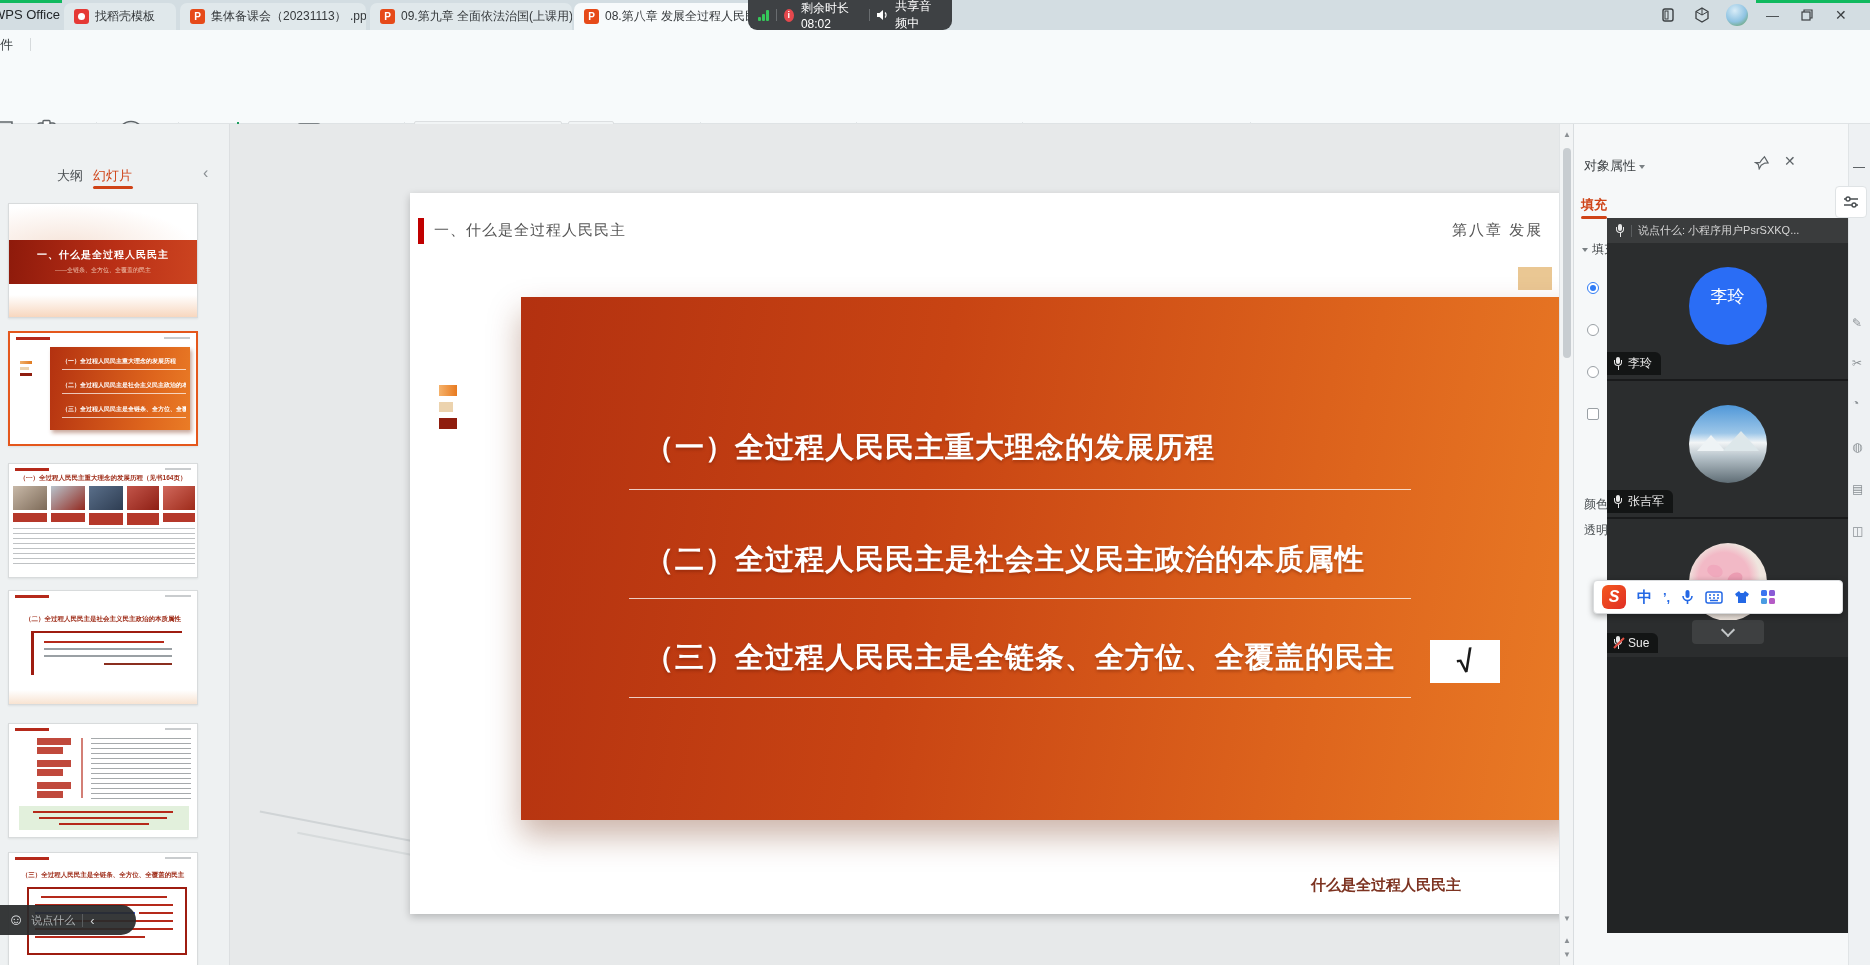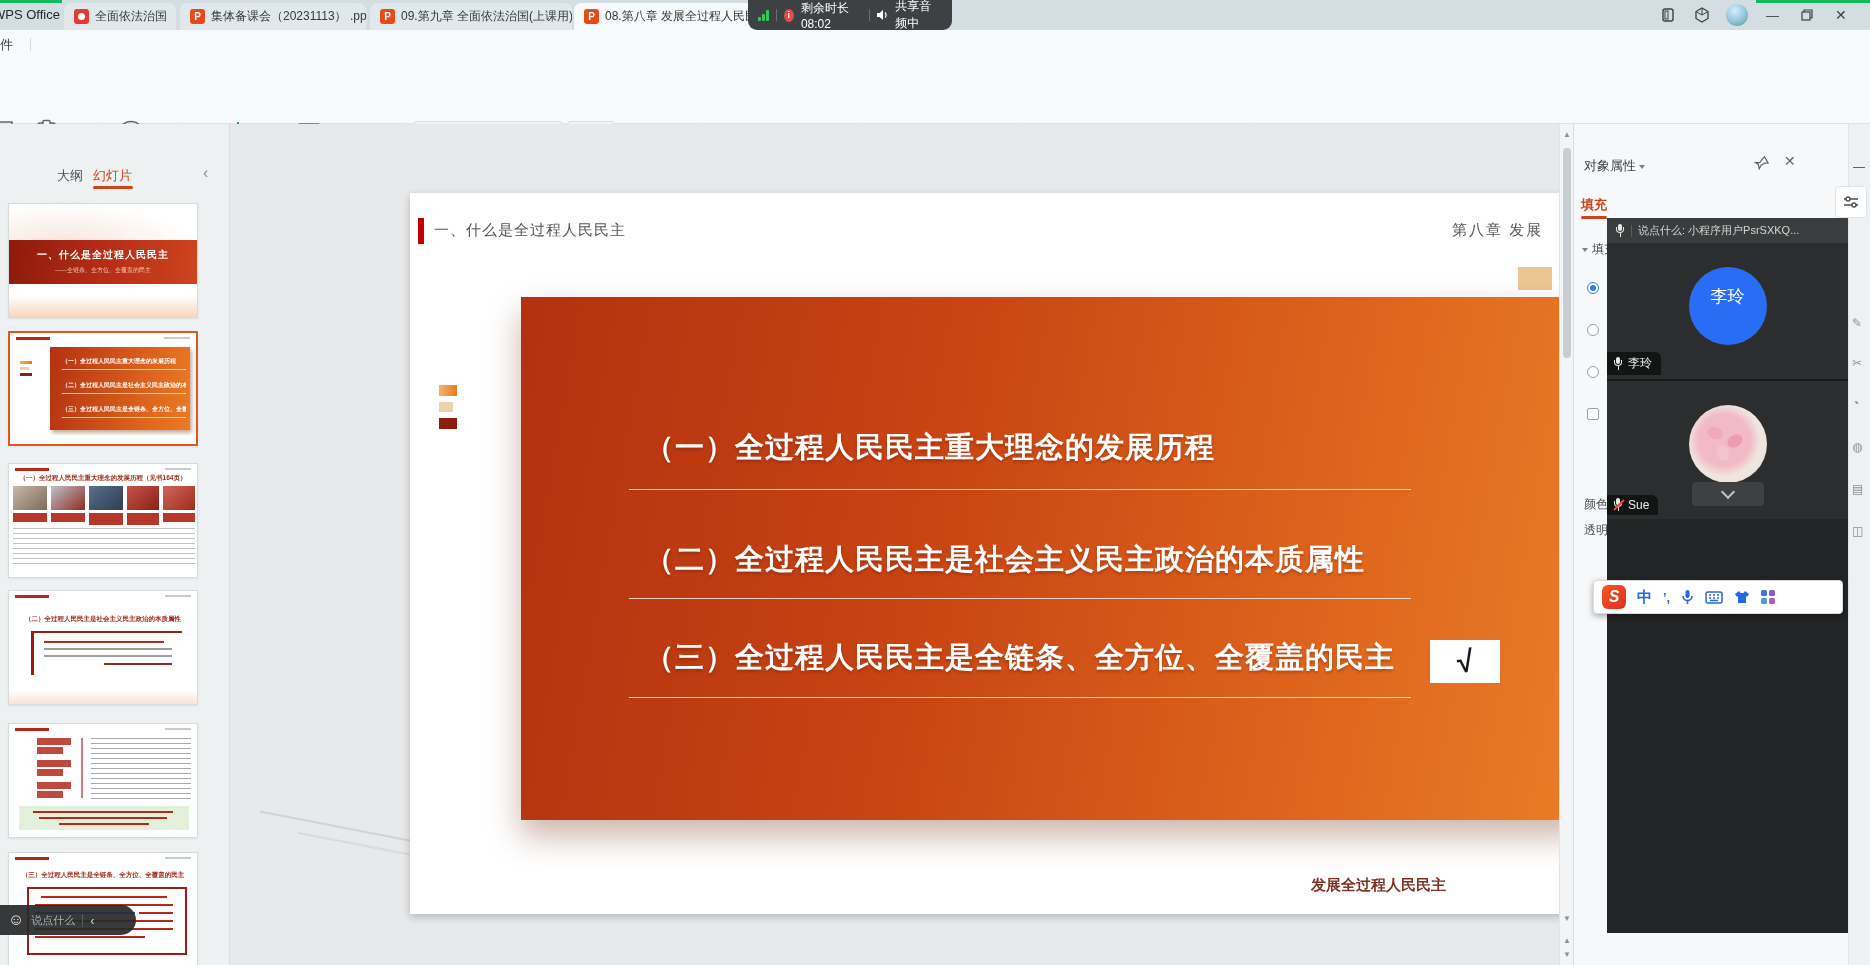--- a/index.html
+++ b/index.html
@@ -99,21 +99,21 @@
 <body>
 
 <div id="screen">
 
   <div class="abs tbar">
     <div class="gstrip" style="left:0;width:62px;"></div>
     <div class="gstrip" style="left:1756px;width:114px;"></div>
     <div class="applabel">WPS Office</div>
     <div class="ttab" style="left:64px;width:112px;">
       <span class="docericon"></span>
-      <span>全面依法治国</span>
+      <span>找稻壳模板</span>
     </div>
     <div class="ttab" style="left:180px;width:186px;">
       <span class="ppticon">P</span>
       <span>集体备课会（20231113） .ppt</span>
     </div>
     <div class="ttab" style="left:370px;width:202px;">
       <span class="ppticon">P</span>
       <span>09.第九章 全面依法治国(上课用) .pp</span>
     </div>
     <div class="ttab active" style="left:574px;width:296px;">
@@ -509,21 +509,21 @@
         <div class="oitem" style="top:131px;">（一）全过程人民民主重大理念的发展历程</div>
         <div class="oline" style="top:192px;"></div>
         <div class="oitem" style="top:243px;">（二）全过程人民民主是社会主义民主政治的本质属性</div>
         <div class="oline" style="top:301px;"></div>
         <div class="oitem" style="top:341px;">（三）全过程人民民主是全链条、全方位、全覆盖的民主</div>
         <div class="oline" style="top:400px;"></div>
         <div style="position:absolute;left:909px;top:343px;width:70px;height:43px;background:#fff;display:flex;align-items:center;justify-content:center;">
           <span style="font-size:30px;font-weight:bold;color:#1a1a1a;transform:rotate(-8deg);">√</span>
         </div>
       </div>
-      <div style="position:absolute;left:901px;top:683px;font-size:15px;font-weight:bold;color:#7d3321;white-space:nowrap;">发展全过程人民民主</div>
+      <div style="position:absolute;left:901px;top:683px;font-size:15px;font-weight:bold;color:#7d3321;white-space:nowrap;">什么是全过程人民民主</div>
     </div>
   </div>
 
   <div class="abs vscroll">
     <span class="varr" style="top:6px;">▲</span>
     <span style="position:absolute;left:3px;top:24px;width:8px;height:210px;background:#c8cdd1;border-radius:4px;"></span>
     <span class="varr" style="top:790px;">▼</span>
     <span class="varr" style="top:812px;">▲</span>
     <span class="varr" style="top:826px;">▼</span>
   </div>
@@ -584,20 +584,34 @@
       <div class="badge">
         <span class="micw">
             <i></i>
             <u></u>
             <s></s>
           </span>
         <span>李玲</span>
       </div>
     </div>
 
+    <div class="tile">
+      <div class="ava" style="background:linear-gradient(180deg,#4f97d8 0%,#9cc6e8 36%,#f2f5f6 48%,#b8c4cb 66%,#5f6d75 100%);">
+        <span style="position:absolute;left:8px;top:30px;width:0;height:0;border-left:14px solid transparent;border-right:14px solid transparent;border-bottom:16px solid #eef3f5;"></span>
+        <span style="position:absolute;left:34px;top:26px;width:0;height:0;border-left:18px solid transparent;border-right:18px solid transparent;border-bottom:20px solid #dde7ea;"></span>
+      </div>
+      <div class="badge">
+        <span class="micw">
+            <i></i>
+            <u></u>
+            <s></s>
+          </span>
+        <span>张吉军</span>
+      </div>
+    </div>
 
     <div class="tile" style="border-bottom:none;text-align:center;">
       <div class="ava" style="background:radial-gradient(circle at 45% 45%,#f2b9c6 0 42%,#efe6df 60%,#e9ded6 100%);">
         <span style="position:absolute;left:18px;top:22px;width:16px;height:12px;border-radius:50%;background:#f0a9bd;transform:rotate(20deg);"></span>
         <span style="position:absolute;left:38px;top:30px;width:16px;height:12px;border-radius:50%;background:#eb9cb2;transform:rotate(-30deg);"></span>
         <span style="position:absolute;left:26px;top:42px;width:16px;height:12px;border-radius:50%;background:#f4c3d0;transform:rotate(65deg);"></span>
       </div>
       <div class="scrollbtn">
           <span class="chev"></span>
         </div>

